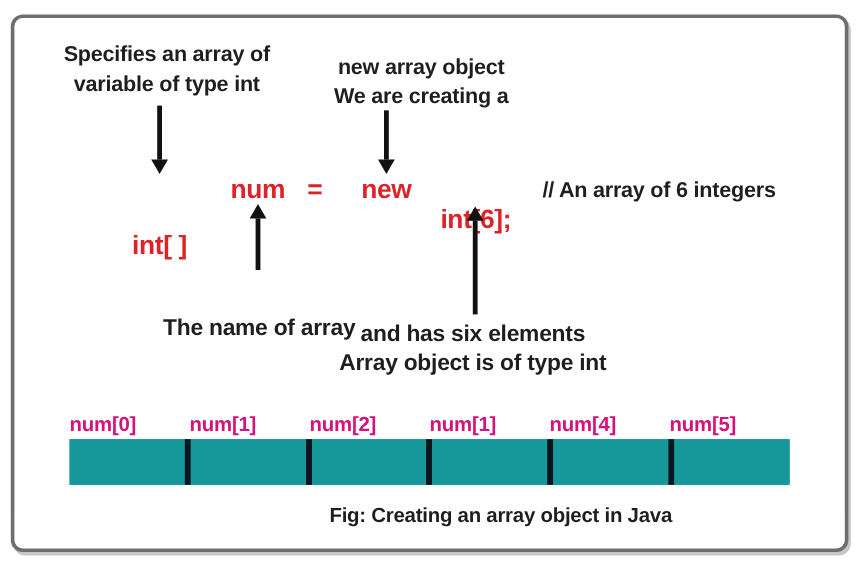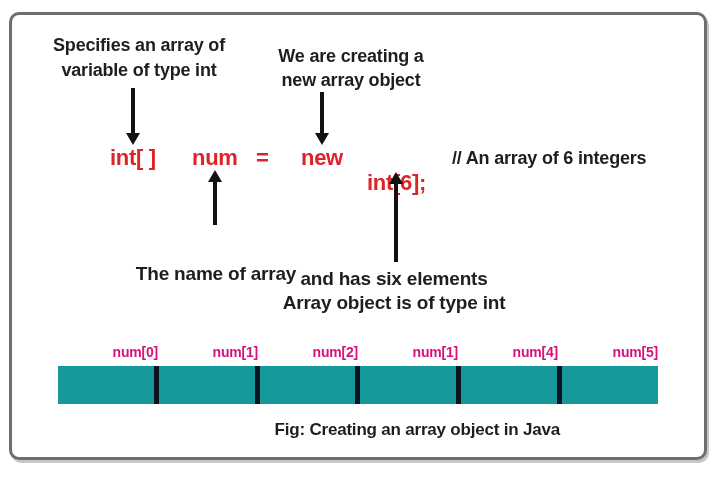--- a/index.html
+++ b/index.html
@@ -70,21 +70,21 @@
 
   .code-token {
     position: absolute;
     top: 146px;
     font-size: 22px;
     line-height: 24px;
     color: #de2328;
     letter-spacing: -0.3px;
     white-space: pre;
   }
-  .tok-0 { left: 110px; }
+  .tok-0 { left: 110px; margin-top: 47px; }
   .tok-1 { left: 192px; text-align: right; }
   .tok-2 { left: 256px; }
   .tok-3 { left: 301px; }
   .tok-4 { left: 367px; margin-top: 25px; }
   .code-comment {
     position: absolute;
     left: 452px;
     top: 147px;
     font-size: 18px;
     line-height: 22px;
@@ -95,22 +95,22 @@
 
   .cell-labels {
     position: absolute;
     left: 58px;
     top: 344px;
     width: 600px;
     display: flex;
   }
   .cell-labels span {
     flex: 1;
-    text-align: right;
-    font-size: 14px;
+    text-align: left;
+    font-size: 17px;
     color: #d4127b;
     letter-spacing: -0.2px;
   }
   .array-bar {
     position: absolute;
     left: 58px;
     top: 366px;
     width: 600px;
     height: 38px;
     background: #17989b;
@@ -140,22 +140,22 @@
 
 <div id="canvas">
   <div class="frame"></div>
 
   <div class="ann ann-tl">
     <div>Specifies an array of</div>
     <div>variable of type int</div>
   </div>
 
   <div class="ann ann-tr">
+    <div>new array object</div>
     <div>We are creating a</div>
-    <div>new array object</div>
   </div>
 
   <div class="arrow down arrow-1">
     <div class="shaft"></div>
     <div class="head"></div>
   </div>
   <div class="arrow down arrow-2">
     <div class="shaft"></div>
     <div class="head"></div>
   </div>

